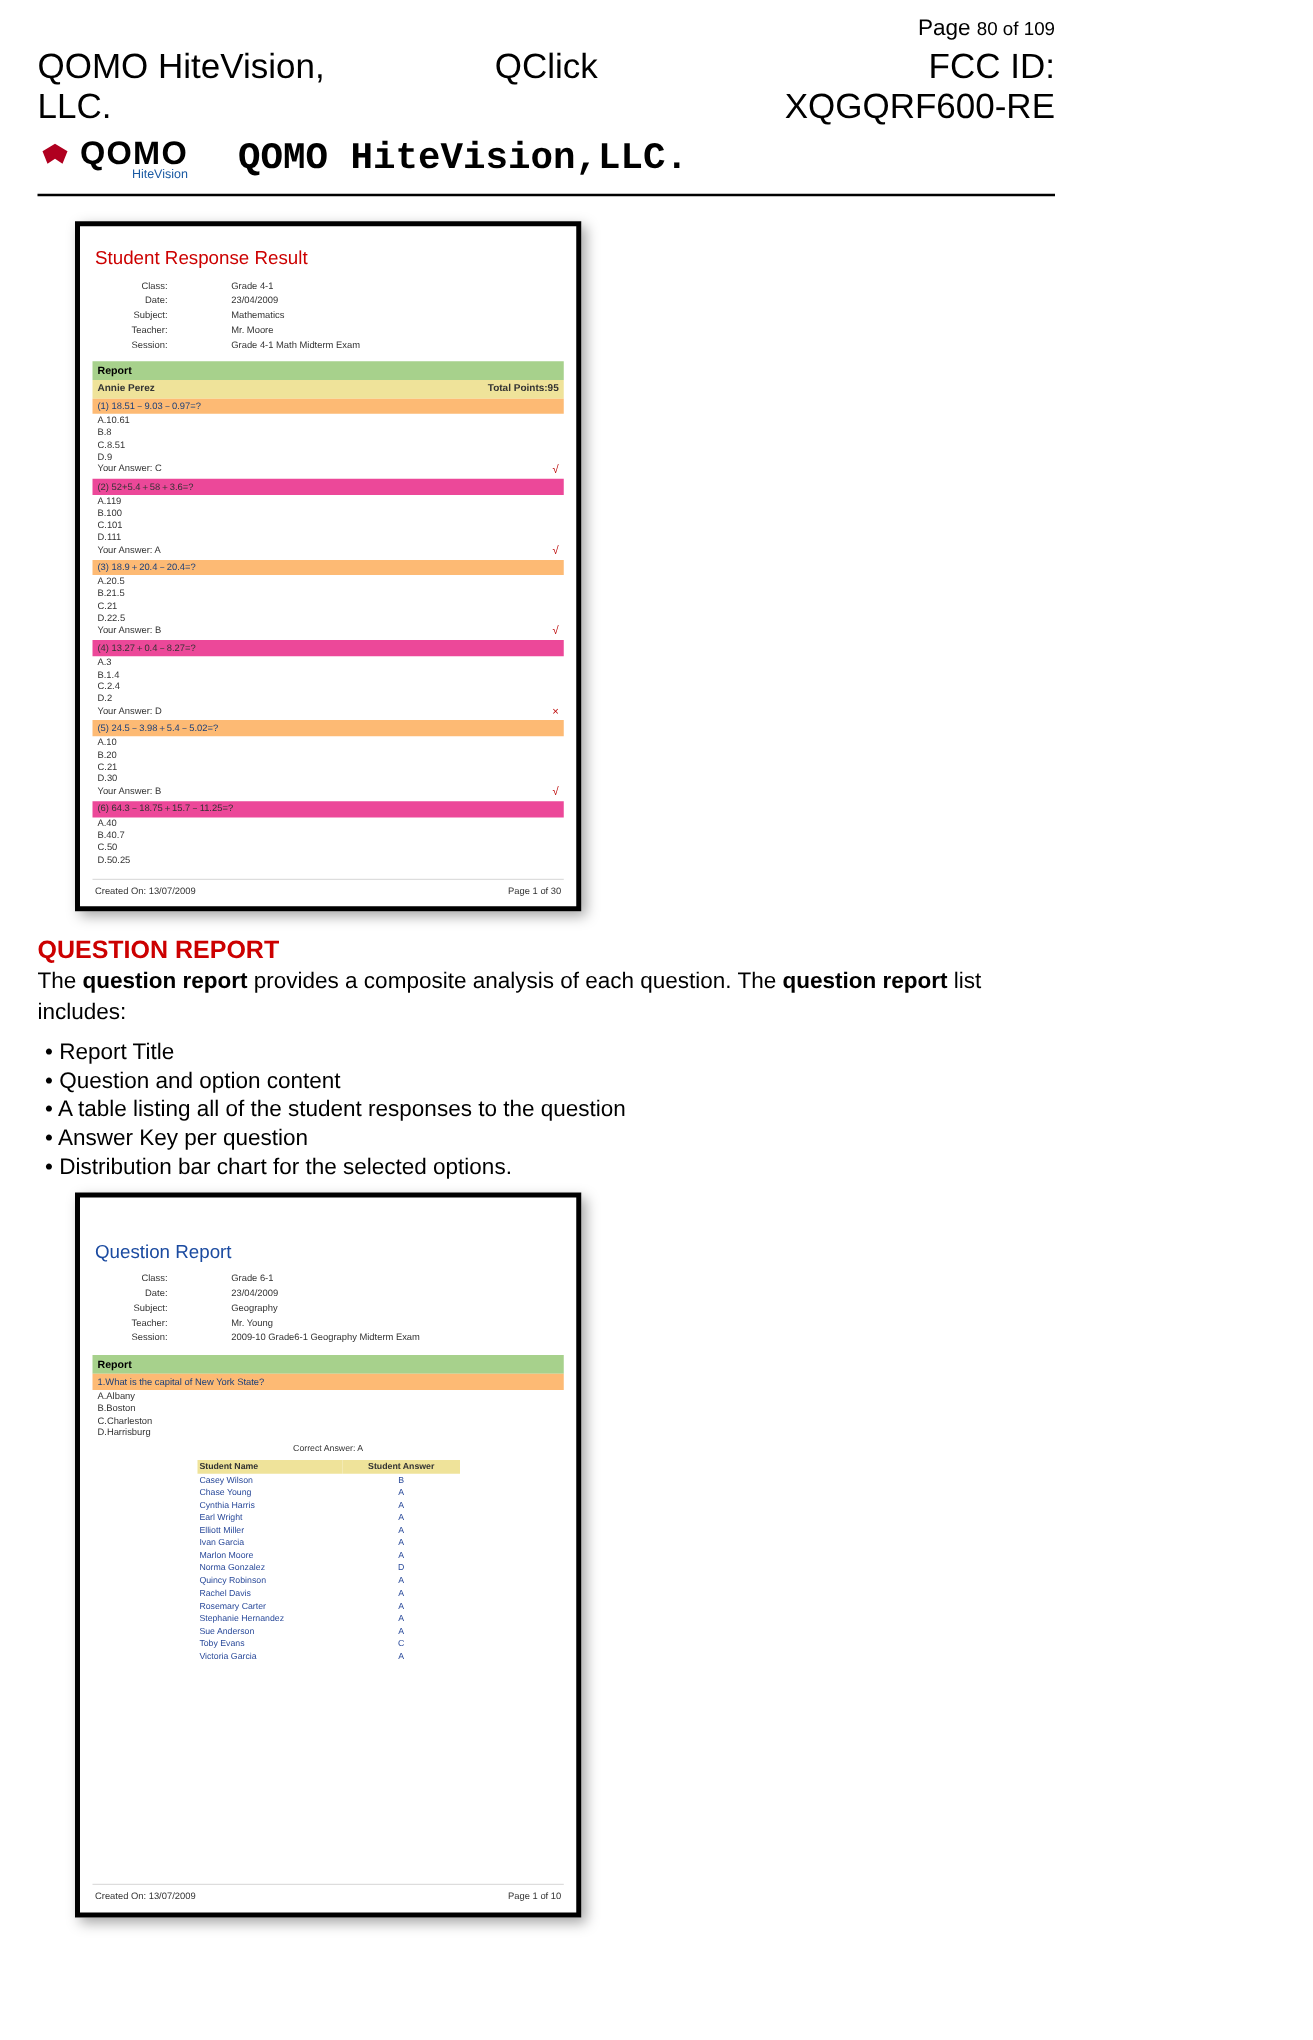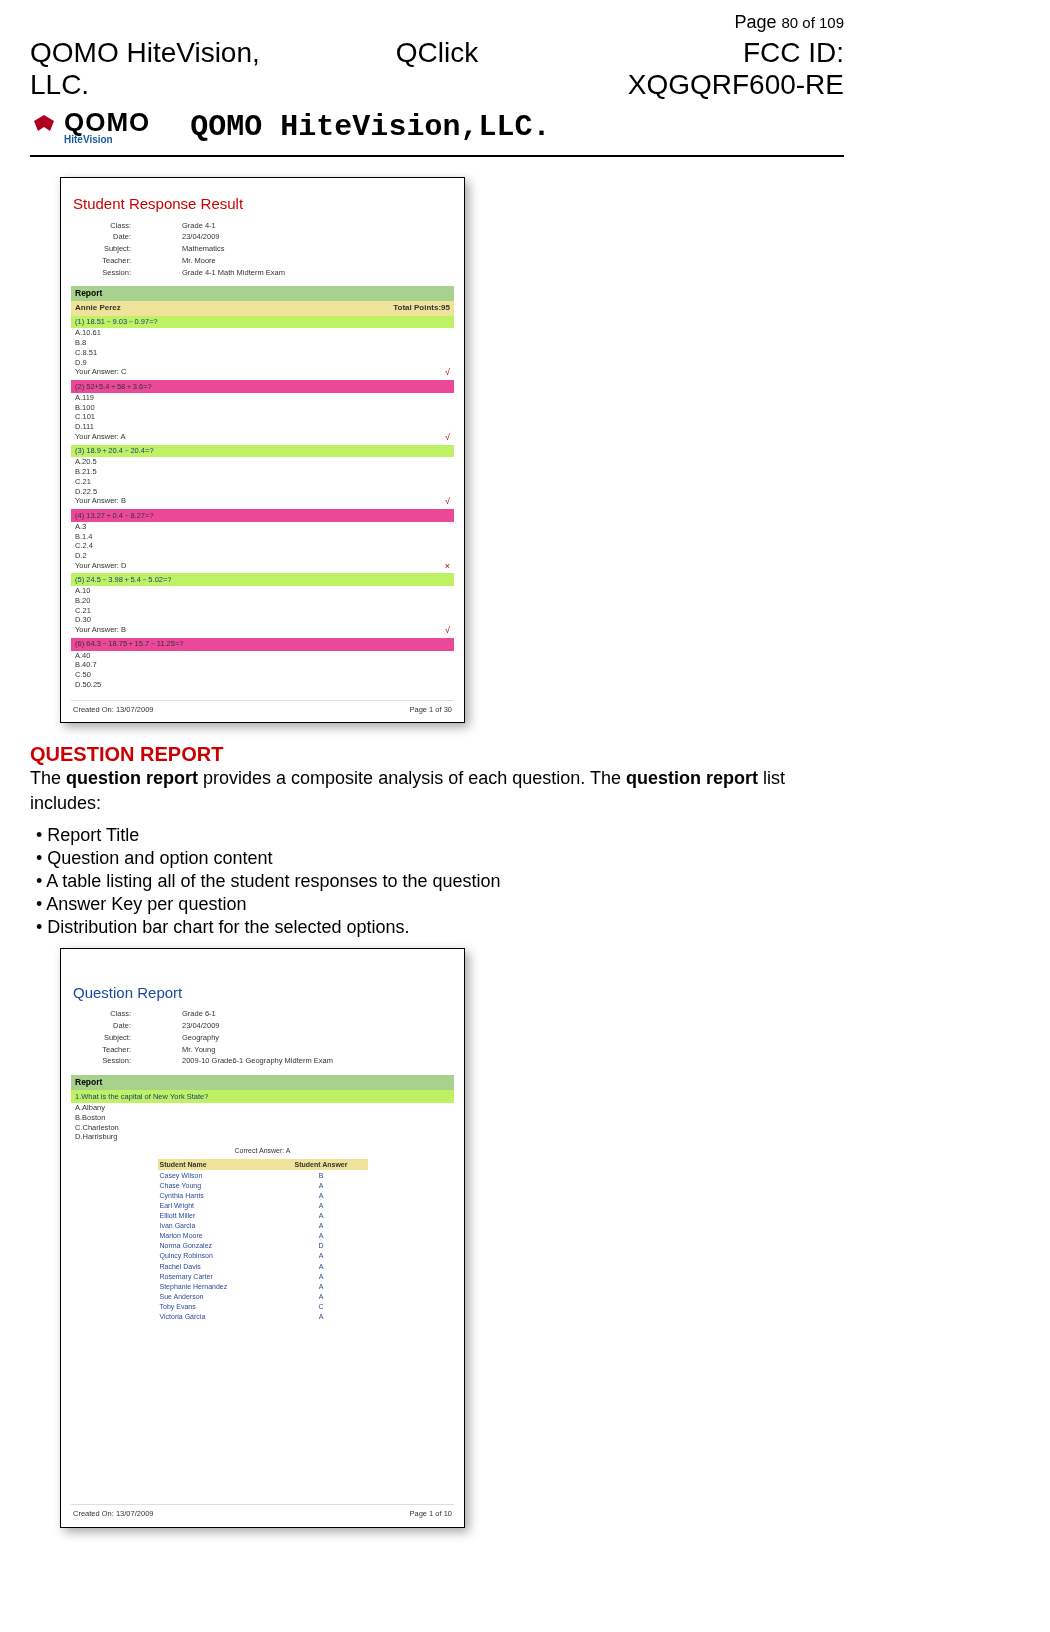--- a/index.html
+++ b/index.html
@@ -53,21 +53,21 @@
     border-top: 2px solid #000;
     margin: 10px 0 20px 0;
   }
 
   
   .shot {
     width: 405px;
     margin: 10px 0 20px 30px;
     background: #fff;
     box-shadow: 4px 4px 10px rgba(0,0,0,0.35);
-    border: 1px solid #000000;
+    border: 4px solid #000000;
     padding: 12px 10px 8px 10px;
     box-sizing: border-box;
     font-size: 8px;
     line-height: 1.3;
     color: #333;
   }
   .shot .title {
     color: #cc0000;
     font-size: 15px;
     text-align: left;
@@ -92,21 +92,21 @@
   }
   .bar-yellow {
     background: #efe39a;
     display: flex;
     justify-content: space-between;
     font-size: 8px;
     padding: 2px 4px;
     font-weight: bold;
   }
   .q-blue {
-    background: #bef264;
+    background: #fdba74;
     color: #1a3f7a;
     font-size: 7.5px;
     padding: 1.5px 4px;
   }
   .q-gray {
     background: #ec4899;
     color: #333;
     font-size: 7.5px;
     padding: 1.5px 4px;
   }
@@ -174,21 +174,21 @@
     <div class="r">FCC ID: XQGQRF600-RE</div>
   </div>
 
   <div class="logo-row">
     <div class="logo">
       <svg width="28" height="28" viewBox="0 0 28 28">
         <path d="M14 2 L24 8 L20 18 L14 14 L8 18 L4 8 Z" fill="#b00020"></path>
       </svg>
       <div style="display:flex;flex-direction:column;line-height:1;">
         <span style="font-weight:900;font-size:26px;letter-spacing:1px;color:#000;">QOMO</span>
-        <span style="font-size:10px;color:#1a5aa3;font-weight:bold;">HiteVision</span>
+        <span style="font-size:10px;color:#1a5aa3;text-align:right;">HiteVision</span>
       </div>
     </div>
     <div class="logo-title">QOMO HiteVision,LLC.</div>
   </div>
 
   <hr class="sep">
 
   <div class="shot">
     <div class="title">Student Response Result</div>
     <div class="meta-row">

